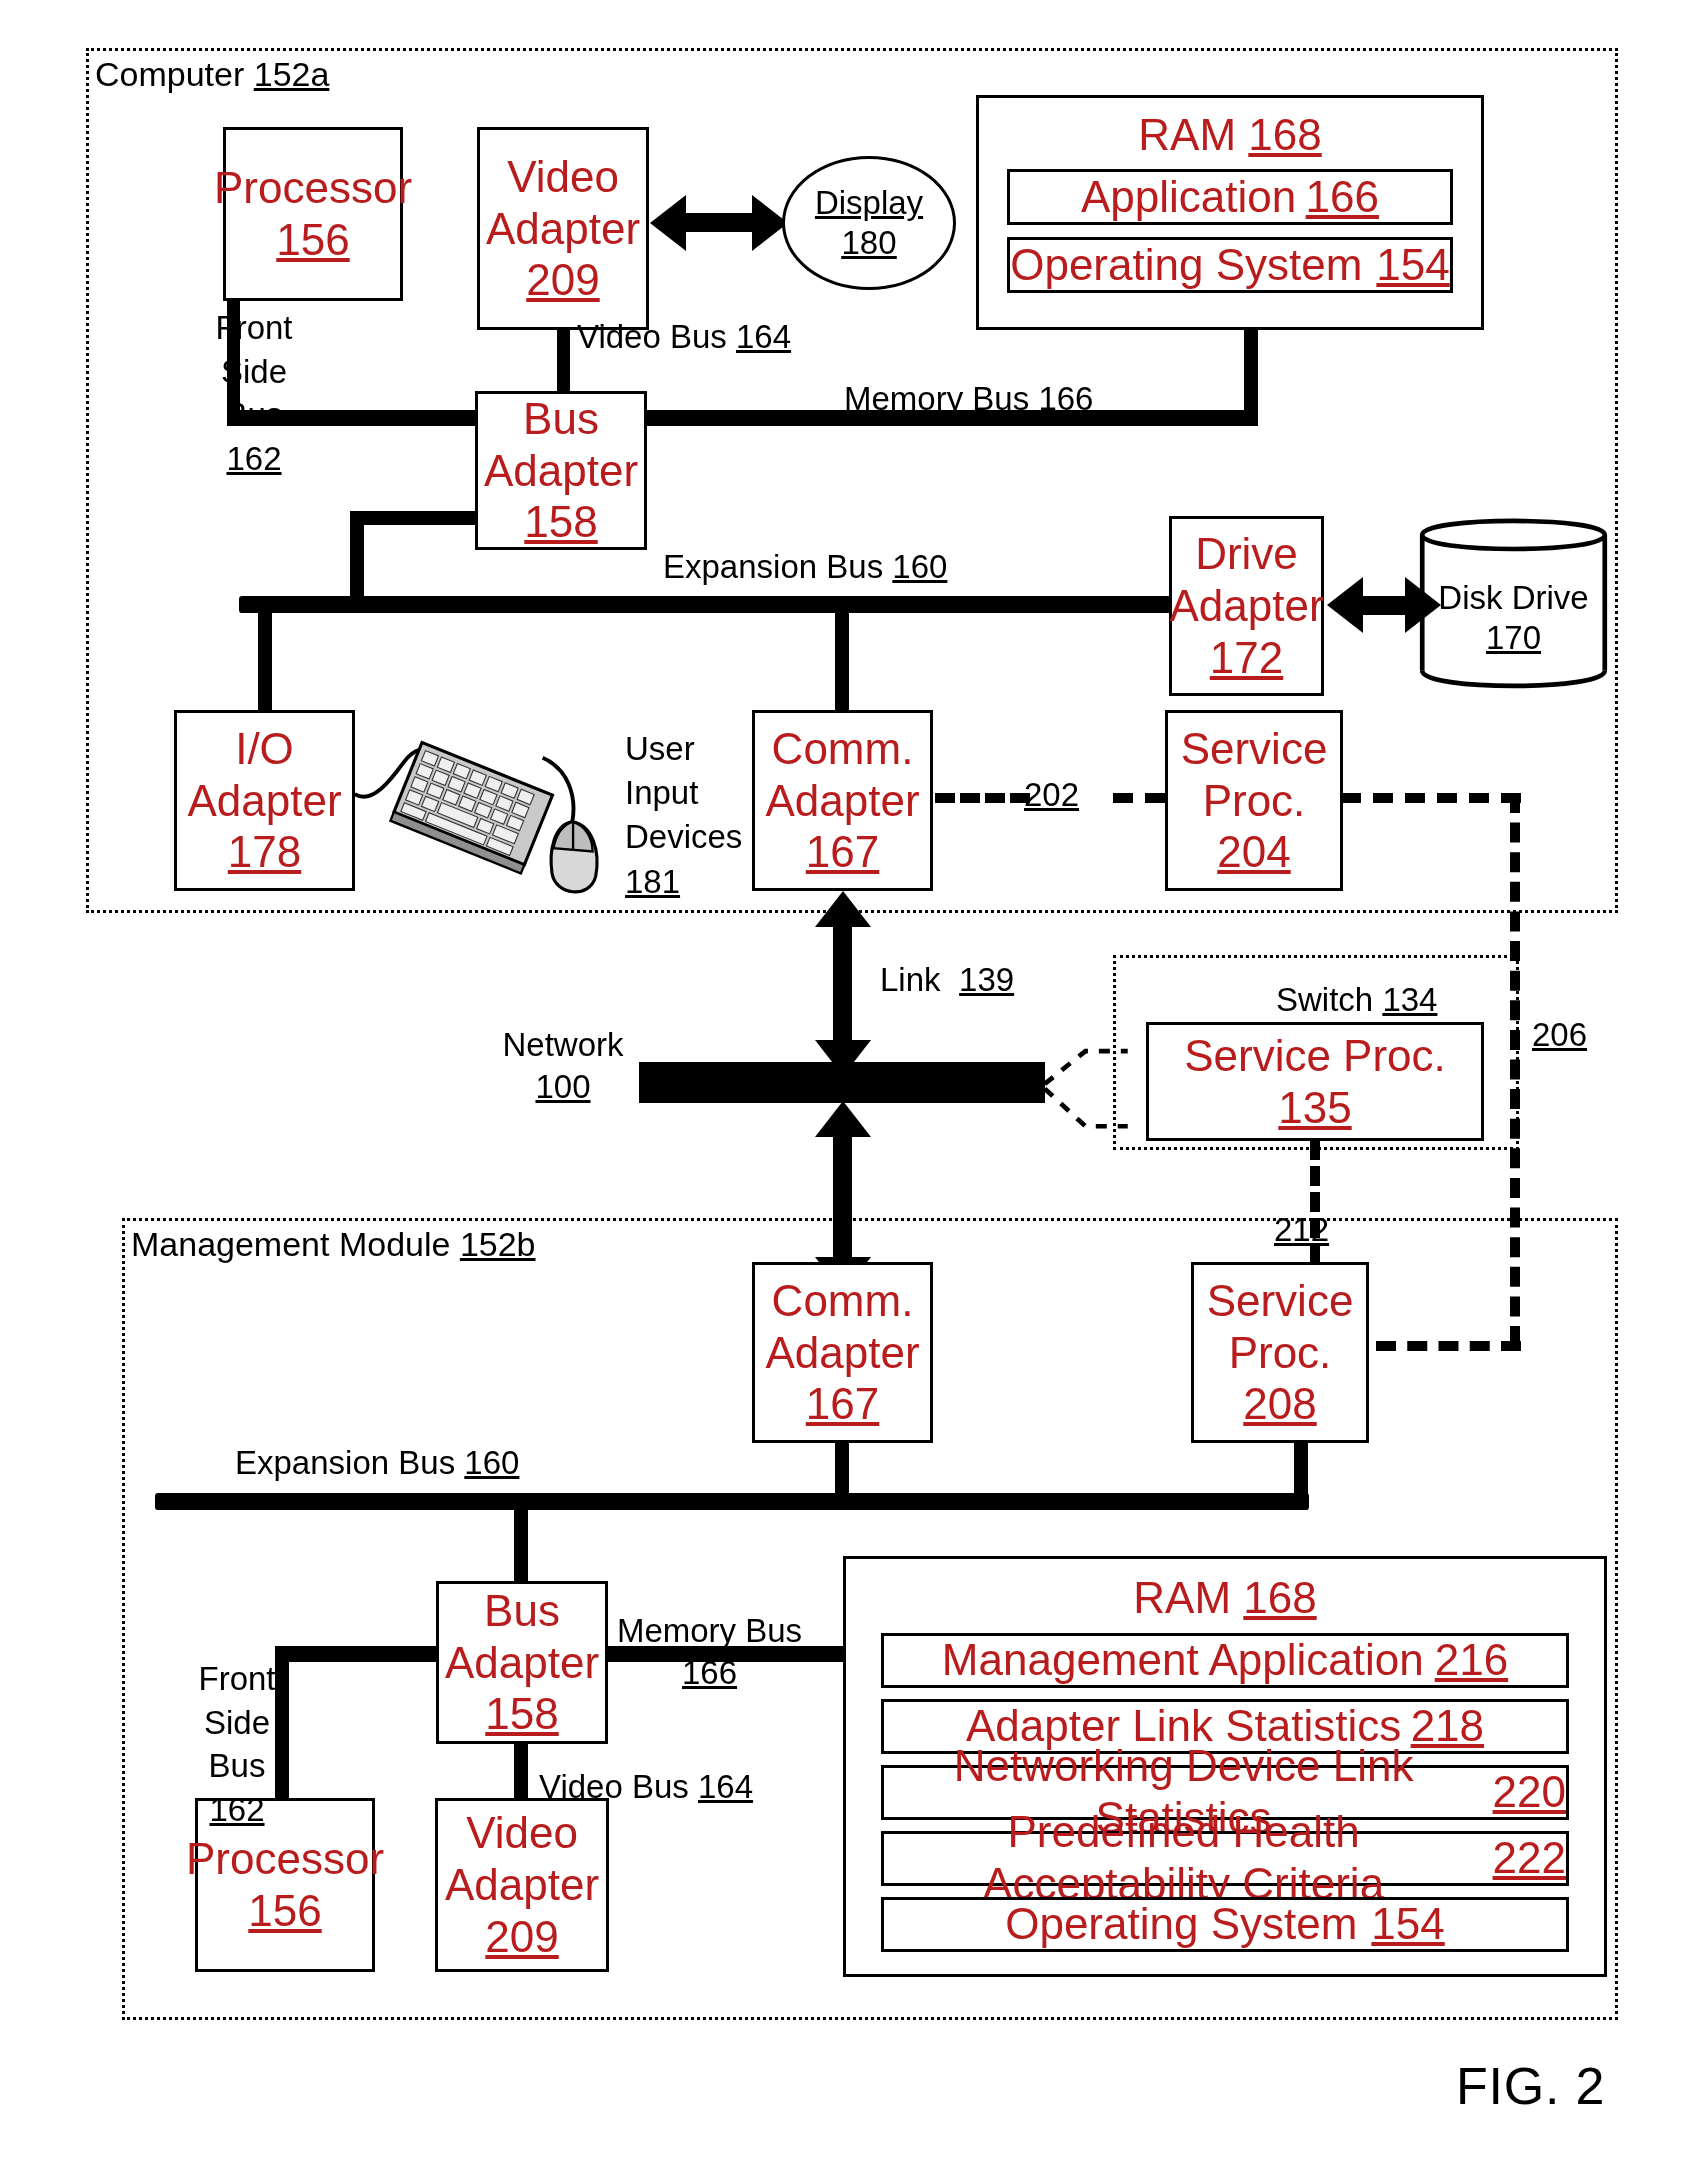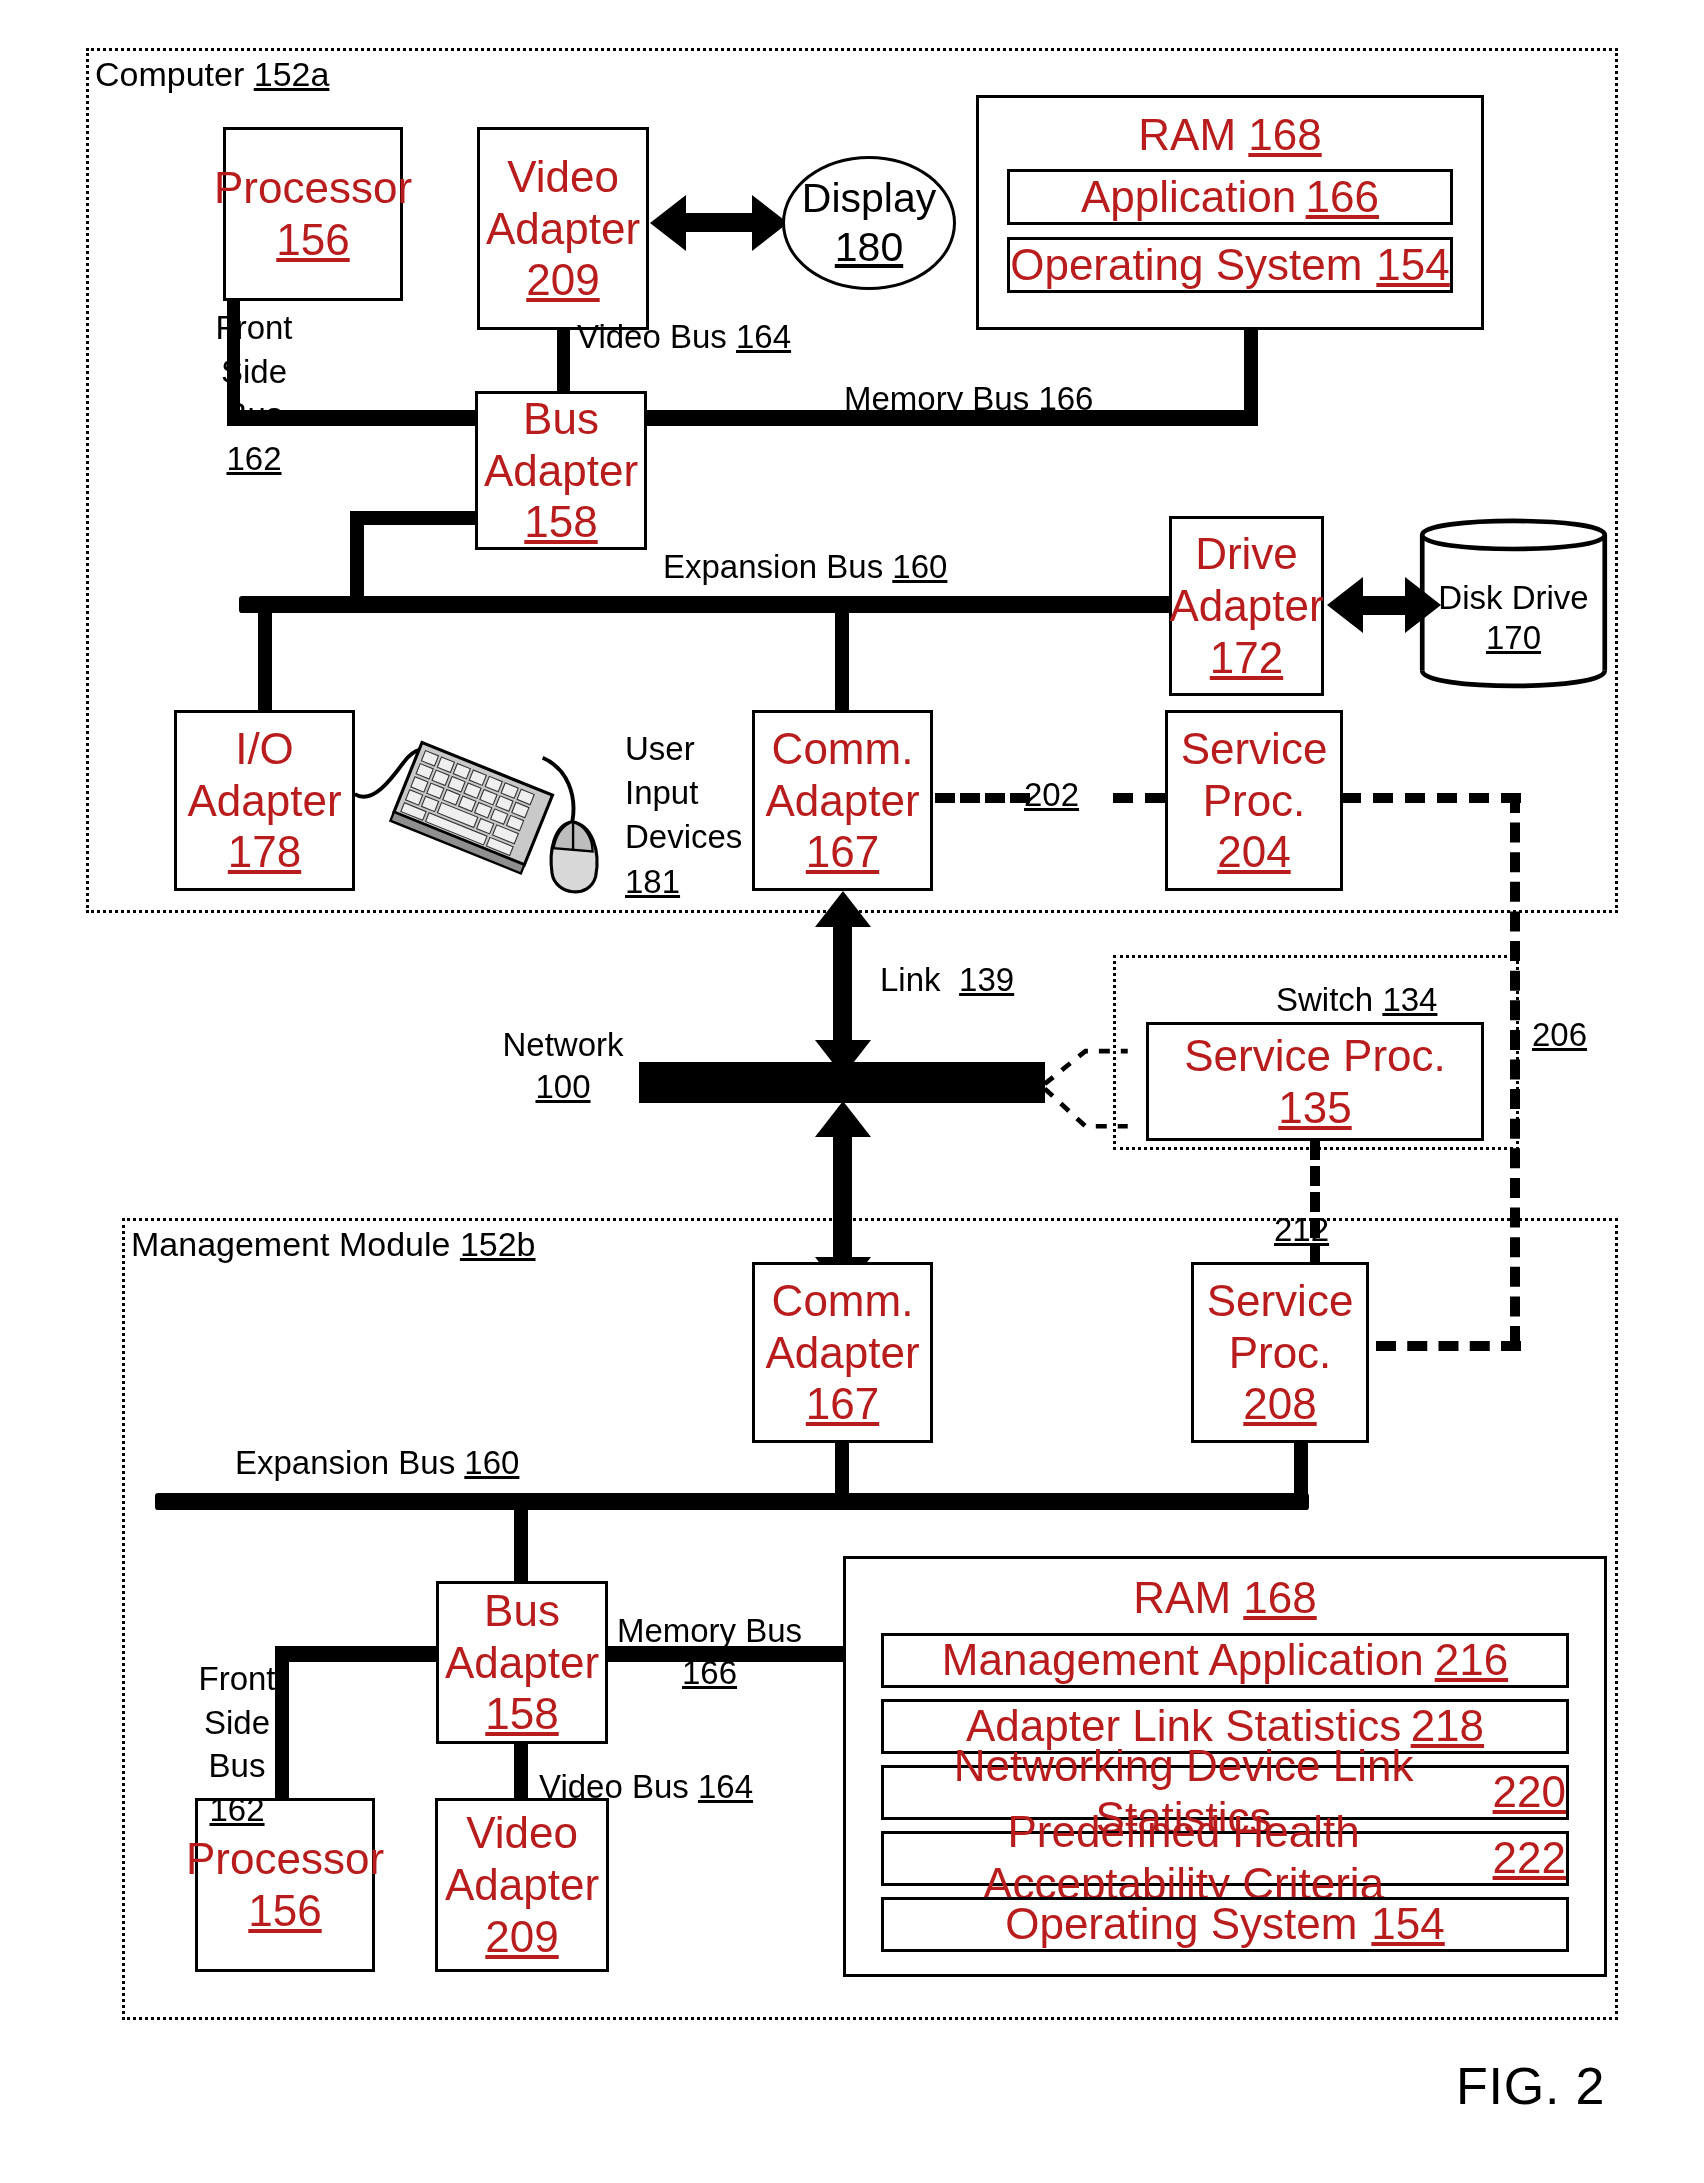--- a/index.html
+++ b/index.html
@@ -118,24 +118,25 @@
   .oval {
     position: absolute;
     border: 3.9px solid #000;
     border-radius: 50%;
     background: #fff;
     box-sizing: border-box;
     display: flex;
     flex-direction: column;
     align-items: center;
     justify-content: center;
-    font-size: 41px;
+    font-size: 33px;
     line-height: 1.2;
     color: #000;
     z-index: 6;
+    text-decoration: underline;
   }
   .oval .ref { text-decoration: underline; }
 
   
   .netbar {
     position: absolute;
     background: #000;
     z-index: 6;
   }
 

